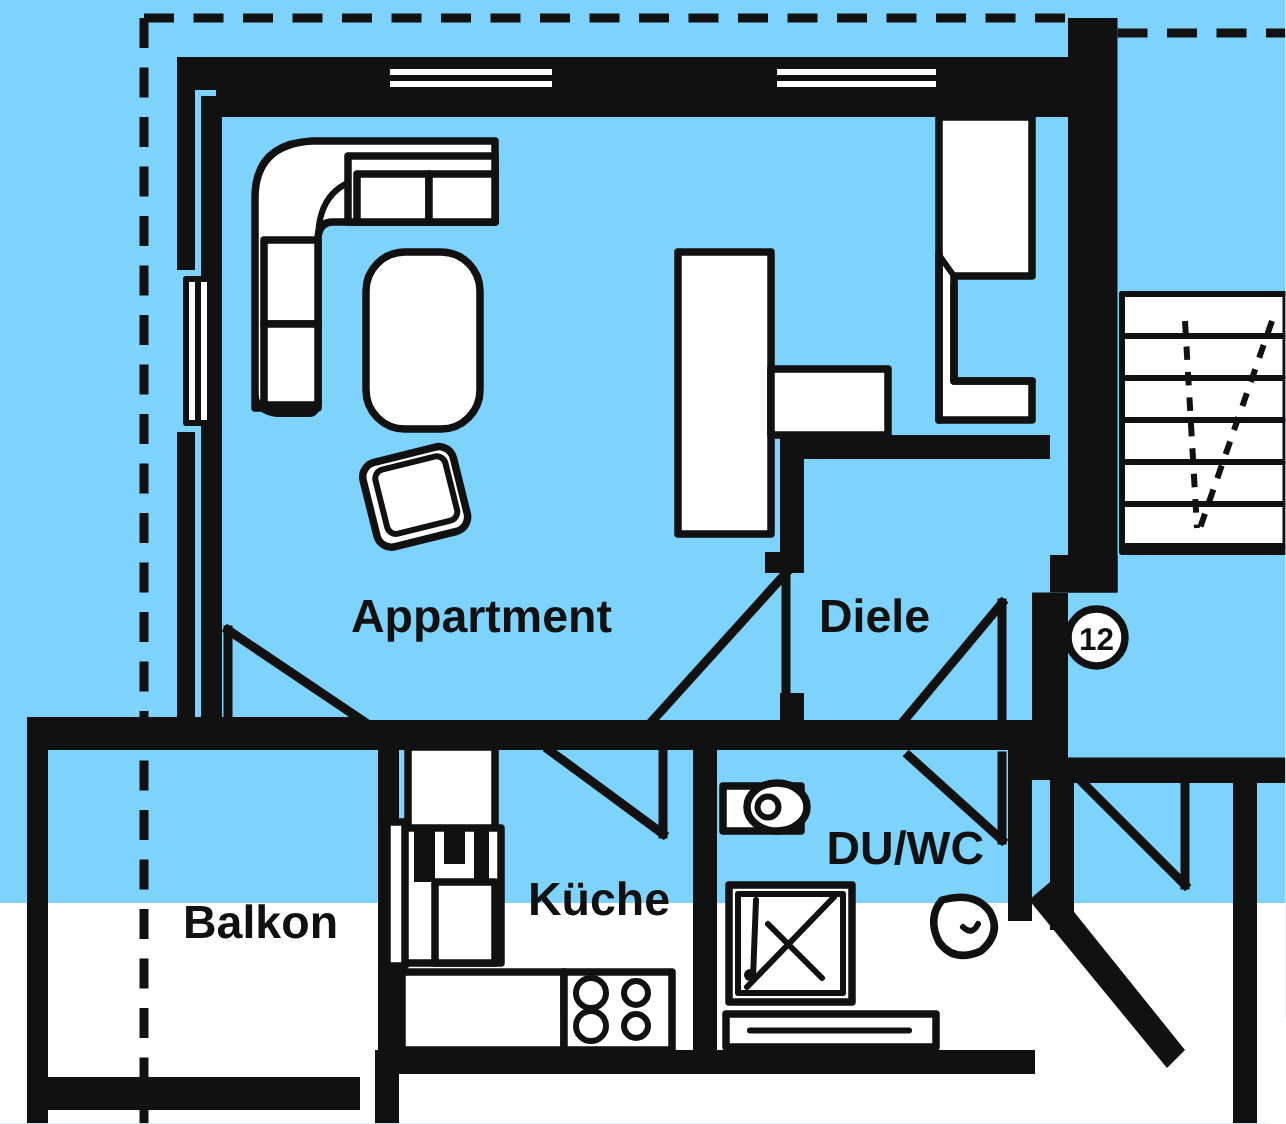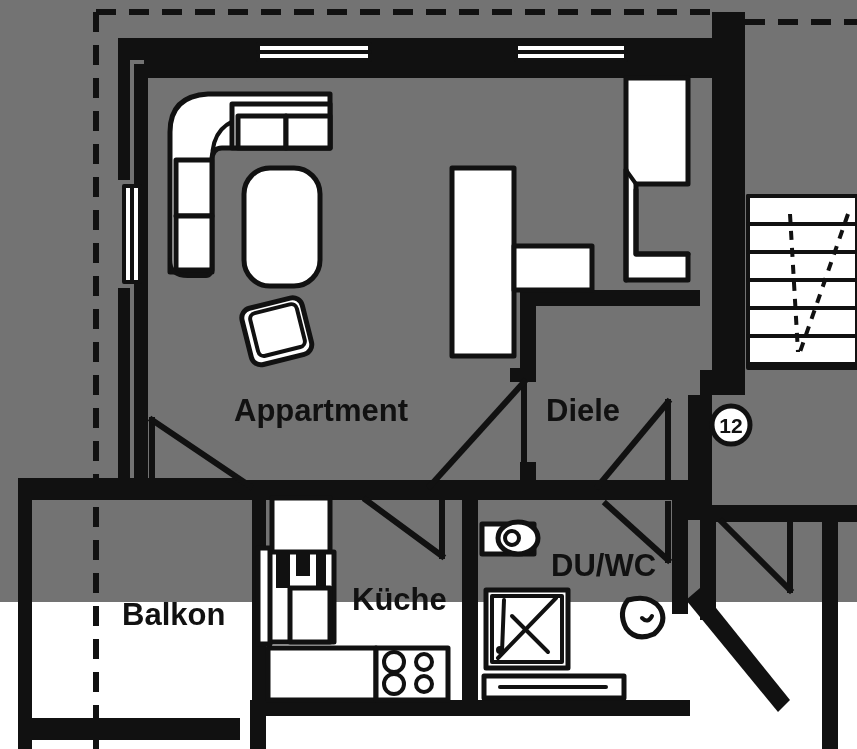--- a/index.html
+++ b/index.html
@@ -1,21 +1,21 @@
 <!DOCTYPE html>
 <html><head>
 <meta charset="utf-8">
 <style>
   html,body{margin:0;padding:0;background:#ffffff;}
   body{
     width:857px;height:749px;
     font-family:"Liberation Sans", sans-serif;
     overflow:hidden;
   }
-  #plan-wrap{position:relative;width:857px;height:602px;background:#737373;text-align:center;}
+  #plan-wrap{position:relative;width:857px;height:602px;background:#7dd3fc;text-align:center;}
   svg#floorplan{display:block;width:857px;height:749px;}
   .wall{fill:#111111;}
   .thin{fill:none;stroke:#111111;stroke-width:4;stroke-linejoin:round;stroke-linecap:round;}
   .thin2{fill:none;stroke:#111111;stroke-width:5;stroke-linejoin:round;stroke-linecap:round;}
   .furn{fill:#ffffff;stroke:#111111;stroke-width:5;stroke-linejoin:round;stroke-linecap:round;}
   .furn-thin{fill:#ffffff;stroke:#111111;stroke-width:4;stroke-linejoin:round;stroke-linecap:round;}
   .swing{fill:none;stroke:#111111;stroke-width:6;stroke-linecap:square;}
   .dashline{fill:none;stroke:#111111;stroke-width:6;stroke-dasharray:20 13;stroke-linecap:butt;}
   .stairdash{fill:none;stroke:#111111;stroke-width:4;stroke-dasharray:9 8;stroke-linecap:butt;}
   .roomlabel{

